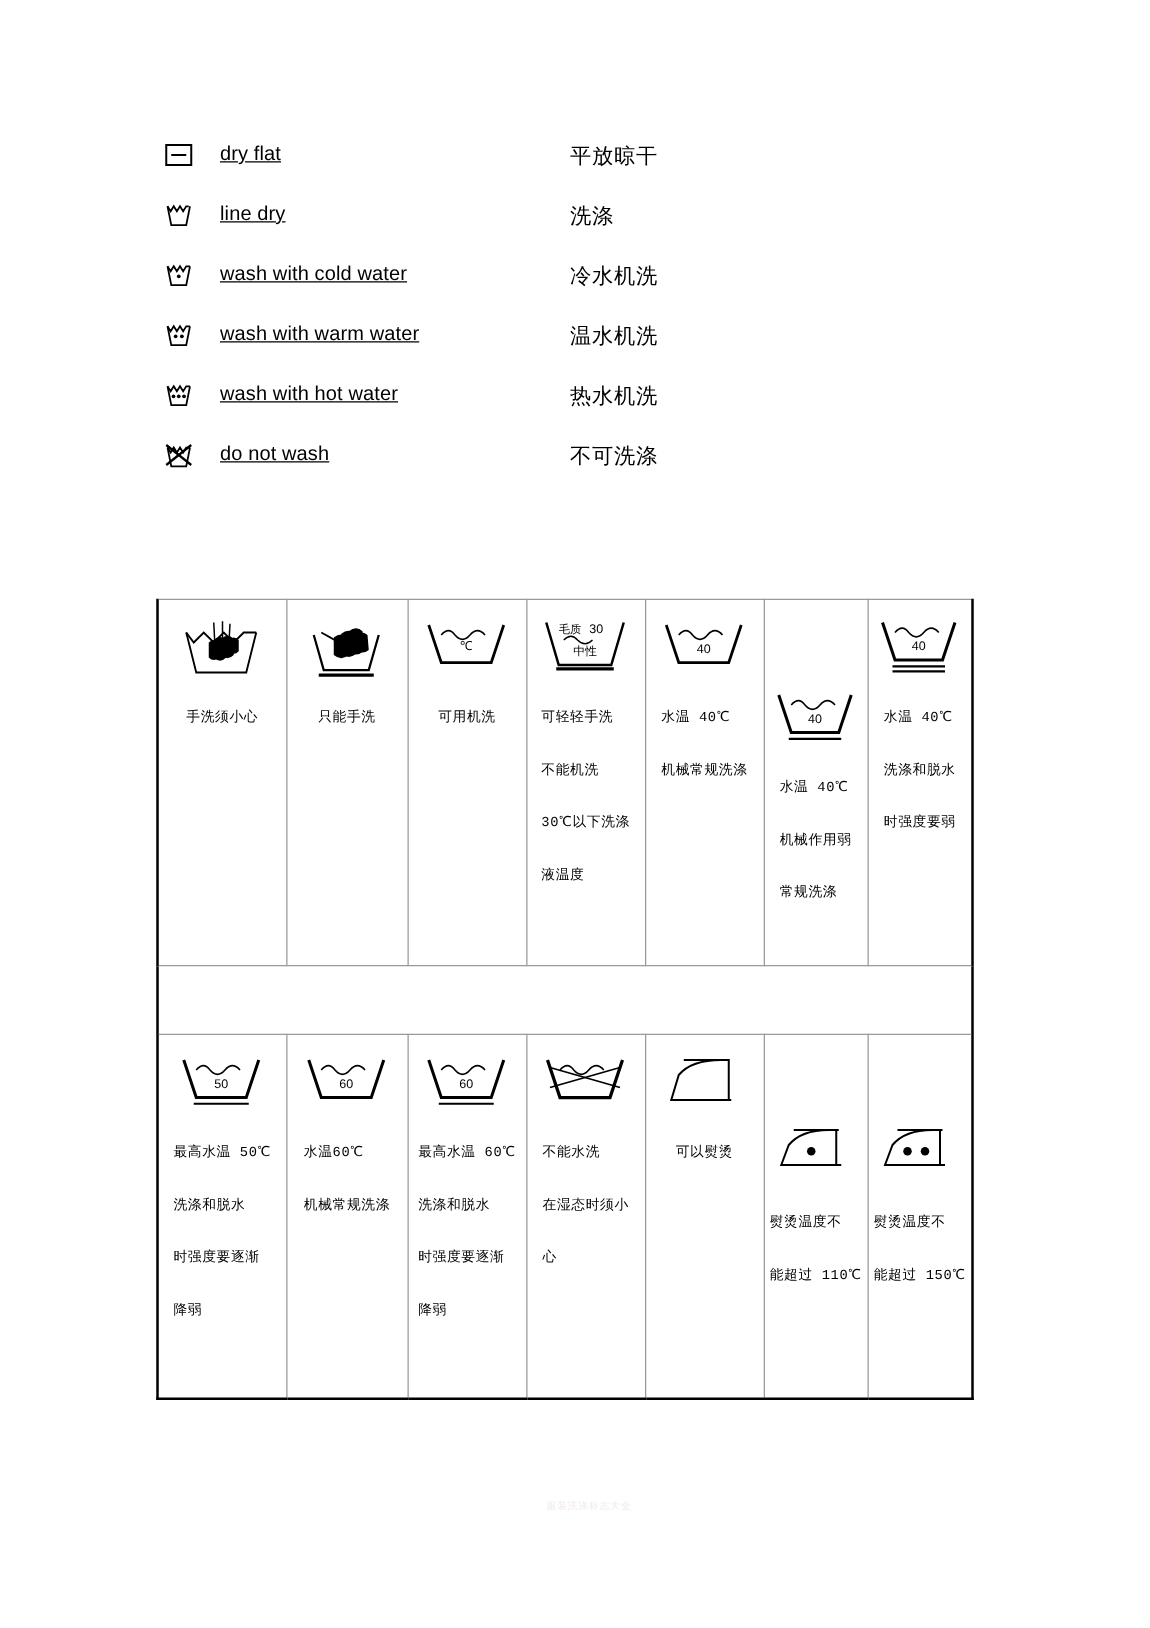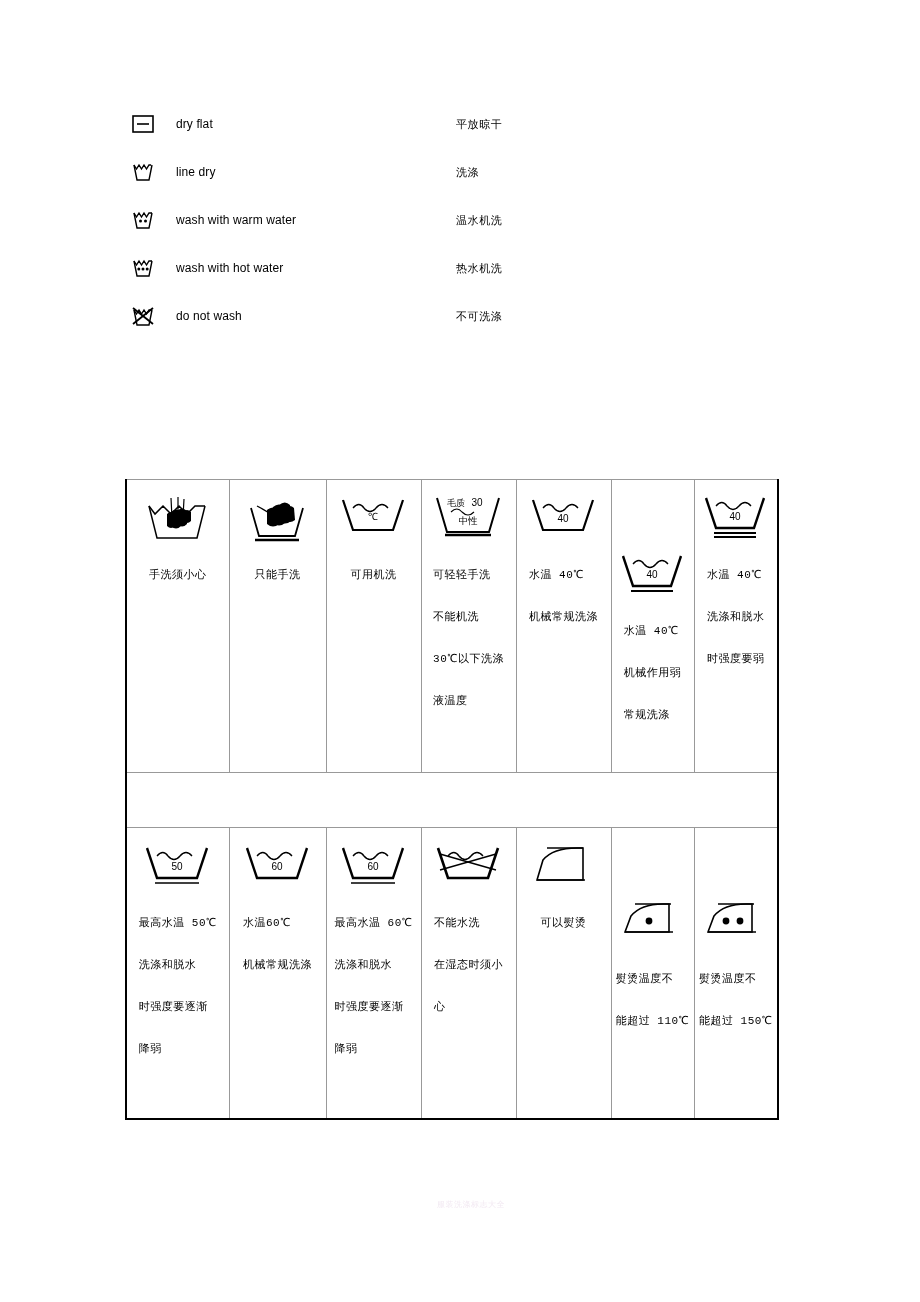--- a/index.html
+++ b/index.html
@@ -30,27 +30,28 @@
   }
   .sym-glyph {
     width: 40px;
     min-width: 40px;
     height: 30px;
     display: flex;
     align-items: center;
     justify-content: flex-start;
   }
   .sym-en {
-    font-size: 12px;
+    font-size: 16px;
     letter-spacing: 0.1px;
     padding-left: 6px;
     width: 280px;
+    text-decoration: underline;
   }
   .sym-zh {
-    font-size: 11px;
+    font-size: 17px;
     letter-spacing: 0.6px;
   }
 
   
   #wash-table {
     position: absolute;
     left: 125px;
     top: 479px;
     width: 652px;
     border-collapse: collapse;
@@ -140,20 +141,31 @@
     <span class="sym-glyph">
       <svg width="26" height="24" viewBox="0 0 26 24">
         <path d="M4 5 L6.5 9 L9 5 L11.5 9 L14 5 L16.5 9 L19 5 L21 5" fill="none" stroke="#000" stroke-width="1.4"></path>
         <path d="M4 5 L7 20 L19 20 L22 5" fill="none" stroke="#000" stroke-width="1.4"></path>
       </svg>
     </span>
     <span class="sym-en">line dry</span>
     <span class="sym-zh">洗涤</span>
   </div>
 
+  <div class="sym-row">
+    <span class="sym-glyph">
+      <svg width="26" height="24" viewBox="0 0 26 24">
+        <path d="M4 5 L6.5 9 L9 5 L11.5 9 L14 5 L16.5 9 L19 5 L22 5" fill="none" stroke="#000" stroke-width="1.4"></path>
+        <path d="M4 5 L7 20 L19 20 L22 5" fill="none" stroke="#000" stroke-width="1.4"></path>
+        <circle cx="13" cy="13" r="1.5" fill="#000"></circle>
+      </svg>
+    </span>
+    <span class="sym-en">wash with cold water</span>
+    <span class="sym-zh">冷水机洗</span>
+  </div>
 
   <div class="sym-row">
     <span class="sym-glyph">
       <svg width="26" height="24" viewBox="0 0 26 24">
         <path d="M4 5 L6.5 9 L9 5 L11.5 9 L14 5 L16.5 9 L19 5 L22 5" fill="none" stroke="#000" stroke-width="1.4"></path>
         <path d="M4 5 L7 20 L19 20 L22 5" fill="none" stroke="#000" stroke-width="1.4"></path>
         <circle cx="10.5" cy="13" r="1.5" fill="#000"></circle>
         <circle cx="15.5" cy="13" r="1.5" fill="#000"></circle>
       </svg>
     </span>

